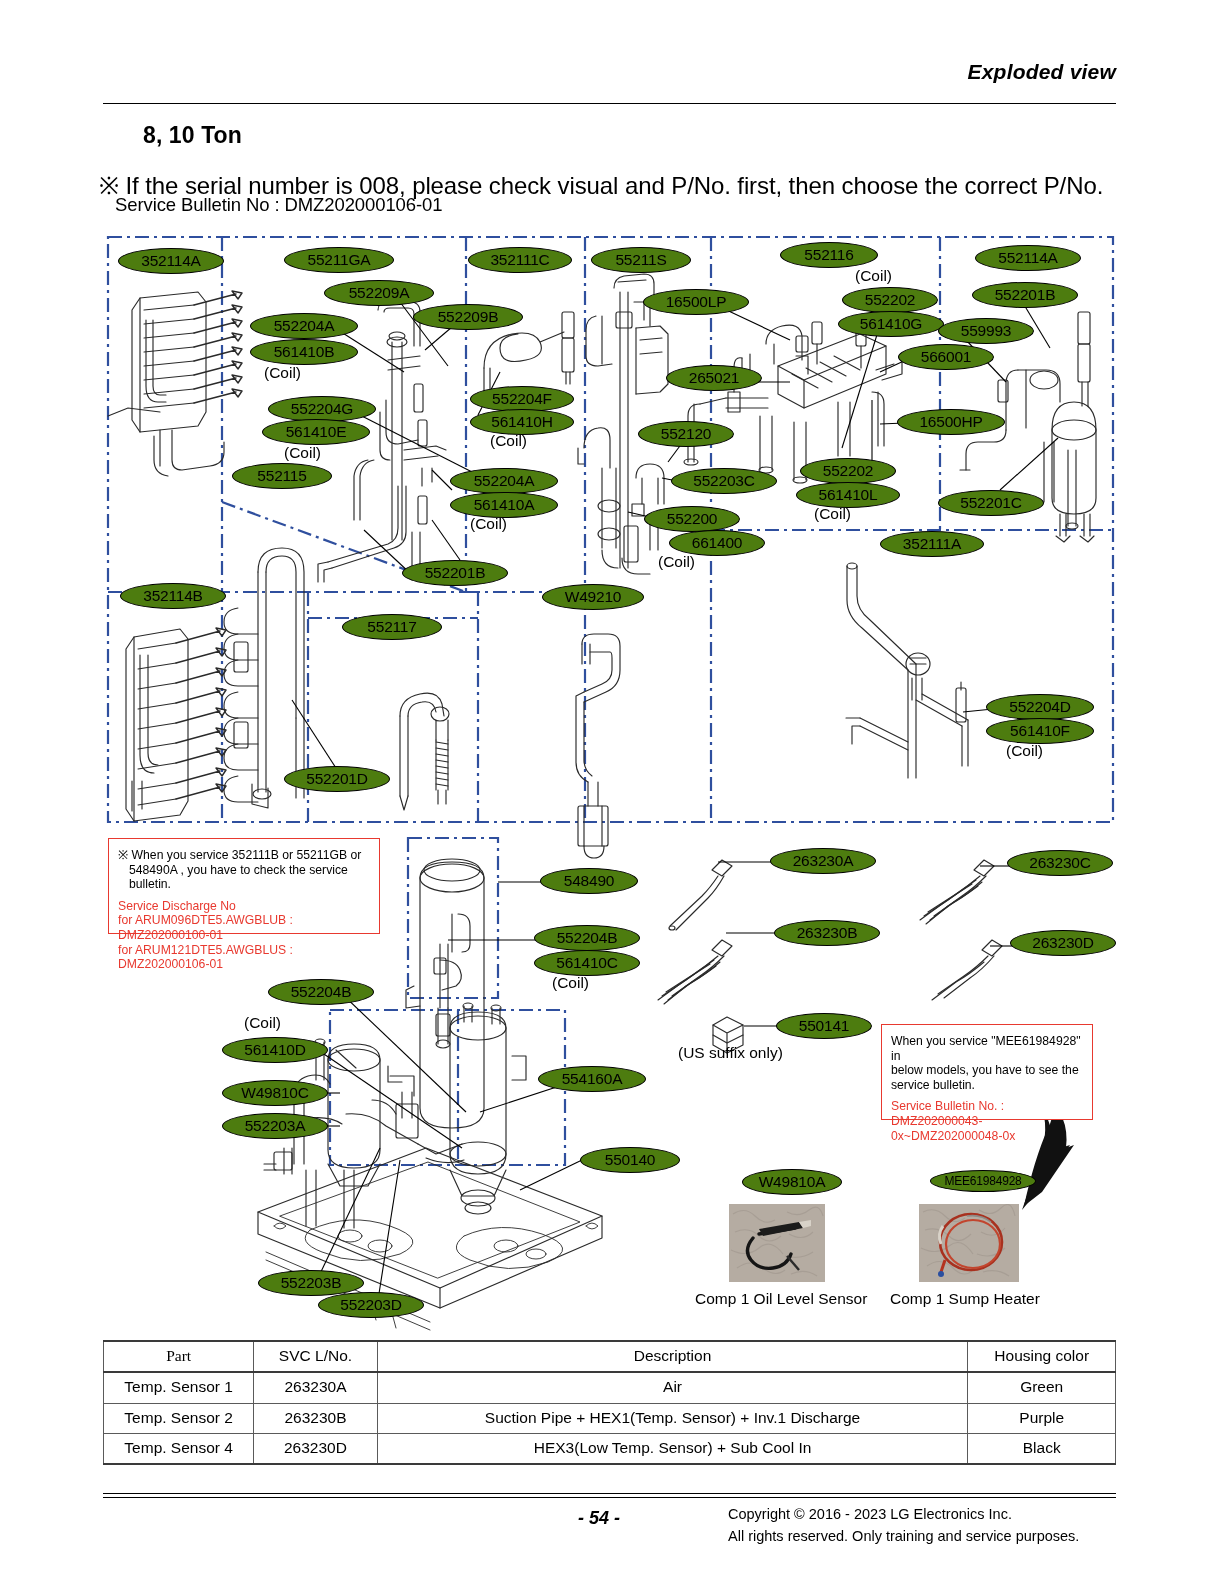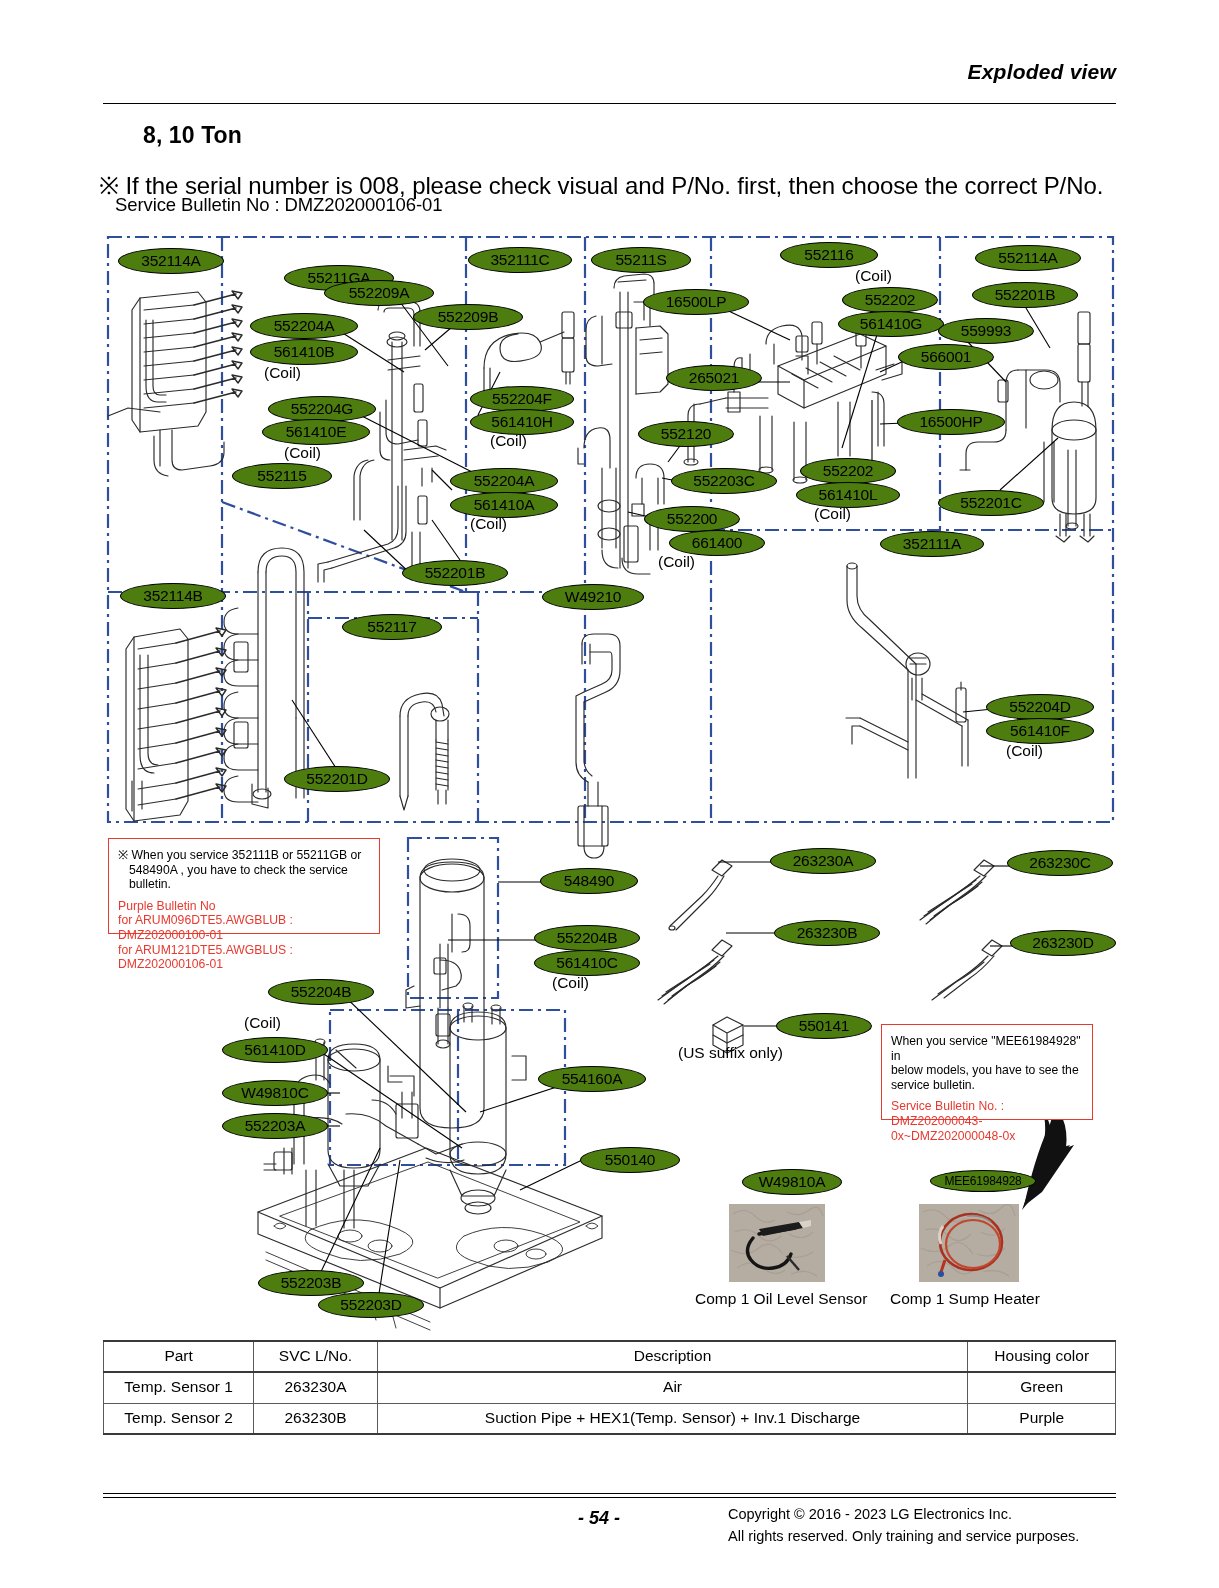--- a/index.html
+++ b/index.html
@@ -129,21 +129,21 @@
   }
   #parts-table th, #parts-table td {
     border: 1px solid #5a5a5a;
     text-align: center;
     padding: 6px 2px 7px;
     font-weight: normal;
     line-height: 1.05;
   }
   #parts-table thead th { border-top: 2px solid #3a3a3a; border-bottom: 2px solid #3a3a3a; }
   #parts-table tbody tr:last-child td { border-bottom: 2px solid #3a3a3a; }
-  .col-part { width: 148px; }
+  .col-part { width: 148px; font-family: Liberation Serif, serif; }
   .col-svc { width: 120px; }
   .col-desc { width: 600px; }
   .col-color { width: 145px; }
 
   
   #footer-rule {
     position: absolute;
     left: 103px; top: 1493px;
     width: 1013px; height: 3px;
     border-top: 1.6px solid #000;
@@ -567,21 +567,21 @@
       <line x1="378" y1="1300" x2="400" y2="1160"></line>
     </g>
 
     <g>
       <path d="M1022 1210 L1042 1152 Q1050 1120 1038 1100 Q1052 1120 1054 1150 L1070 1145 L1040 1188 L1022 1210 Z" fill="#111"></path>
       <path d="M1024 1206 Q1034 1160 1048 1128 Q1058 1110 1044 1096 Q1070 1114 1066 1148 L1074 1145 L1042 1192 Z" fill="#111"></path>
     </g>
   </svg>
 
   <div class="balloon" style="left:118px; top:248px; width:106px;">352114A</div>
-  <div class="balloon" style="left:284px; top:265px; width:110px;">55211GA</div>
+  <div class="balloon" style="left:284px; top:247px; width:110px;">55211GA</div>
   <div class="balloon" style="left:324px; top:280px; width:110px;">552209A</div>
   <div class="balloon" style="left:413px; top:304px; width:110px;">552209B</div>
   <div class="balloon" style="left:468px; top:247px; width:104px;">352111C</div>
   <div class="balloon" style="left:591px; top:247px; width:100px;">55211S</div>
   <div class="balloon" style="left:780px; top:242px; width:98px;">552116</div>
   <div class="balloon" style="left:975px; top:245px; width:106px;">552114A</div>
   <div class="balloon" style="left:643px; top:289px; width:106px;">16500LP</div>
   <div class="balloon" style="left:842px; top:287px; width:96px;">552202</div>
   <div class="balloon" style="left:972px; top:282px; width:106px;">552201B</div>
   <div class="balloon" style="left:838px; top:311px; width:106px;">561410G</div>
@@ -641,21 +641,21 @@
   <div class="plain" style="left:814px; top:505px;">(Coil)</div>
   <div class="plain" style="left:1006px; top:742px;">(Coil)</div>
   <div class="plain" style="left:552px; top:974px;">(Coil)</div>
   <div class="plain" style="left:244px; top:1014px;">(Coil)</div>
   <div class="plain" style="left:678px; top:1044px;">(US suffix only)</div>
 
   <div class="redbox" style="left:108px; top:838px; width:272px; height:96px;">
     <div class="blk">※ When you service 352111B or 55211GB or</div>
     <div class="blk" style="padding-left:11px;">548490A , you have to check the service bulletin.</div>
     <div class="gap"></div>
-    <div class="red">Purple Bulletin No</div>
+    <div class="red">Service Discharge No</div>
     <div class="red">for ARUM096DTE5.AWGBLUB : DMZ202000100-01</div>
     <div class="red">for ARUM121DTE5.AWGBLUS : DMZ202000106-01</div>
   </div>
 
   <div class="redbox" style="left:881px; top:1024px; width:212px; height:96px;">
     <div class="blk">When you service "MEE61984928" in</div>
     <div class="blk">below models, you have to see the</div>
     <div class="blk">service bulletin.</div>
     <div class="gap"></div>
     <div class="red">Service Bulletin No. :</div>
@@ -716,19 +716,25 @@
       <td>263230A</td>
       <td>Air</td>
       <td>Green</td>
     </tr>
     <tr>
       <td>Temp. Sensor 2</td>
       <td>263230B</td>
       <td>Suction Pipe + HEX1(Temp. Sensor) + Inv.1  Discharge</td>
       <td>Purple</td>
     </tr>
+    <tr>
+      <td>Temp. Sensor 4</td>
+      <td>263230D</td>
+      <td>HEX3(Low Temp. Sensor) + Sub Cool In</td>
+      <td>Black</td>
+    </tr>
   </tbody>
 </table>
 
 <div id="footer-rule"></div>
 <div id="page-number">- 54 -</div>
 <div id="copyright1">Copyright © 2016 - 2023 LG Electronics Inc.</div>
 <div id="copyright2">All rights reserved. Only training and service purposes.</div>
 
 </body></html>

